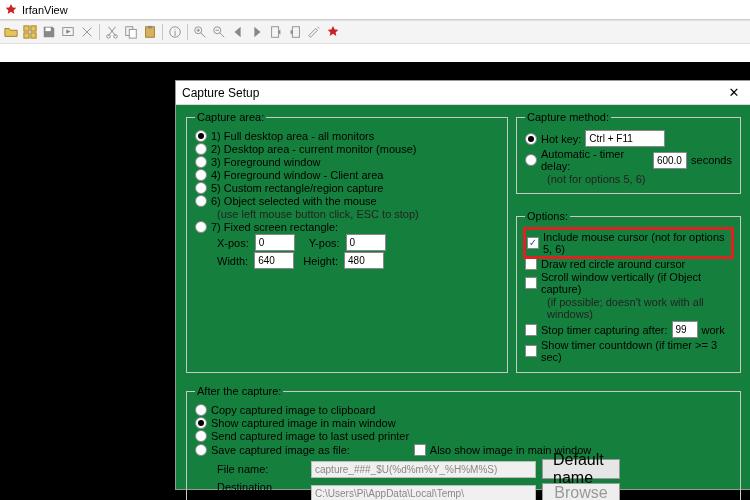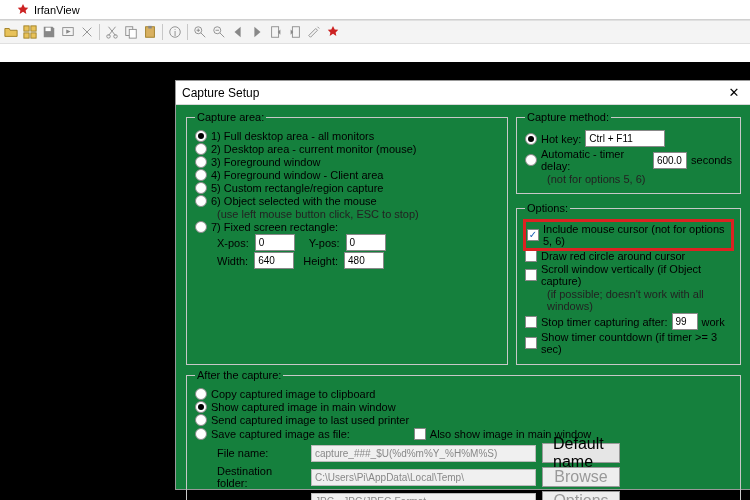--- a/index.html
+++ b/index.html
@@ -1,38 +1,38 @@
 <!DOCTYPE html>
 <html><head>
 <meta charset="utf-8">
 <style>
 * { box-sizing: border-box; margin: 0; padding: 0; font-family: "Segoe UI", Tahoma, sans-serif; font-size: 11px; }
 body { width: 750px; height: 500px; overflow: hidden; background: #000; position: relative; }
 
 
 .win { position: absolute; inset: 0; background: #fff; }
-.titlebar { height: 20px; background: #fff; border-bottom: 1px solid #d0d0d0; display: flex; align-items: center; padding: 0 16px; gap: 4px; }
+.titlebar { height: 20px; background: #fff; border-bottom: 1px solid #d0d0d0; display: flex; align-items: center; padding: 0 4px; gap: 4px; }
 .titlebar .icon { width: 14px; height: 14px; }
 .titlebar .title { font-size: 11px; }
 .menubar { height: 18px; display: flex; align-items: center; padding: 0 2px; gap: 2px; background: #fff; }
 .menubar span { padding: 1px 6px; font-size: 11px; }
 .toolbar { height: 24px; background: #f4f4f4; border-top: 1px solid #e0e0e0; border-bottom: 1px solid #e0e0e0; display: flex; align-items: center; padding: 0 2px; gap: 1px; }
 .toolbar .tb { width: 18px; height: 18px; display: inline-flex; align-items: center; justify-content: center; color: #666; }
 .toolbar .sep { width: 1px; height: 16px; background: #c8c8c8; margin: 0 2px; }
 .toolbar svg { width: 14px; height: 14px; }
 .viewport { position: absolute; top: 62px; left: 0; right: 0; bottom: 0; background: #000; }
 
 
 .dialog { position: absolute; left: 175px; top: 80px; width: 577px; height: 410px; background: #15803d; border: 1px solid #999; box-shadow: 2px 2px 8px rgba(0,0,0,.3); }
 .dlg-title { height: 24px; background: #fff; display: flex; align-items: center; justify-content: space-between; padding: 0 6px; border-bottom: 1px solid #d8d8d8; }
 .dlg-title .t { font-size: 12px; }
 .dlg-title .x { width: 22px; height: 18px; display: inline-flex; align-items: center; justify-content: center; font-size: 13px; }
 .dlg-body { padding: 6px 10px; }
 
-fieldset { border: 1px solid #c8c8c8; padding: 6px 8px 8px 8px; margin-bottom: 4px; }
+fieldset { border: 1px solid #c8c8c8; padding: 6px 8px 8px 8px; margin-bottom: 12px; }
 legend { font-size: 11px; padding: 0 2px; }
 .row { display: flex; align-items: center; gap: 4px; margin: 1px 0; }
 .radio, .check { width: 12px; height: 12px; border: 1px solid #888; background: #fff; flex-shrink: 0; display: inline-flex; align-items: center; justify-content: center; }
 .radio { border-radius: 50%; }
 .radio.sel::after { content: ""; width: 6px; height: 6px; background: #000; border-radius: 50%; }
 .check { border-radius: 0; }
 .check.sel { color: #1a5fb4; font-size: 10px; line-height: 1; }
 .check.sel::after { content: "✓"; }
 .lbl { font-size: 11px; }
 .sub { margin-left: 22px; font-size: 11px; color: #222; }

